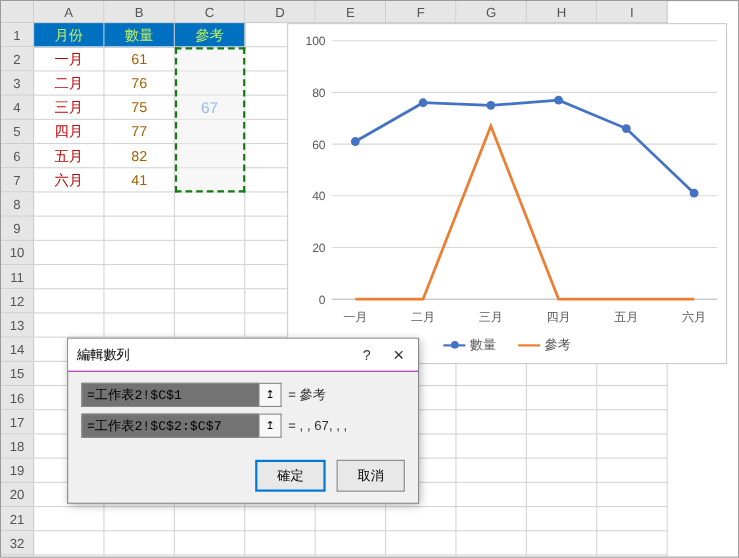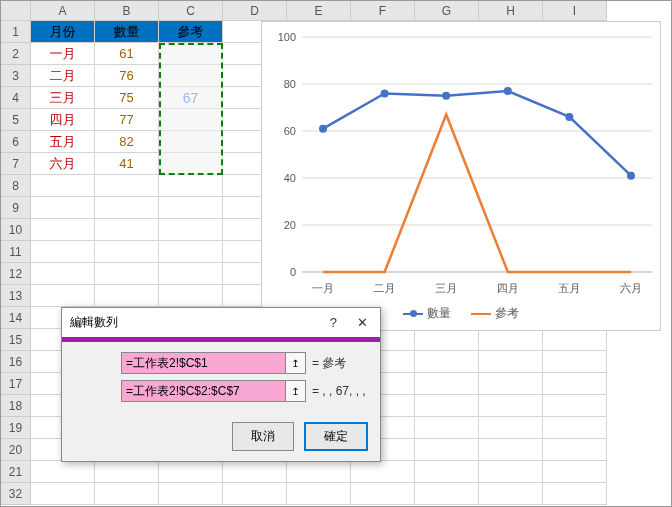--- a/index.html
+++ b/index.html
@@ -3,38 +3,38 @@
 <meta charset="utf-8">
 <style>
   * { box-sizing: border-box; margin: 0; padding: 0; }
   body { font-family: "Microsoft JhengHei", Arial, sans-serif; font-size: 12px; background: #fff; width: 672px; height: 507px; position: relative; overflow: hidden; border: 1px solid #999; }
   .grid { position: absolute; top: 0; left: 0; }
   .grid-row { display: flex; }
   .corner { width: 30px; height: 20px; background: #e6e6e6; border-right: 1px solid #ccc; border-bottom: 1px solid #ccc; }
   .col-h { width: 64px; height: 20px; background: #e6e6e6; border-right: 1px solid #ccc; border-bottom: 1px solid #ccc; display: flex; align-items: center; justify-content: center; color: #555; }
   .row-h { width: 30px; height: 22px; background: #e6e6e6; border-right: 1px solid #ccc; border-bottom: 1px solid #ccc; display: flex; align-items: center; justify-content: center; color: #555; }
   .cell { width: 64px; height: 22px; border-right: 1px solid #d4d4d4; border-bottom: 1px solid #d4d4d4; display: flex; align-items: center; padding: 0 4px; font-size: 13px; }
-  .hdr { background: #0070c0; color: #000000; justify-content: center; font-weight: normal; }
+  .hdr { background: #0070c0; color: #bef264; justify-content: center; font-weight: normal; }
   .month { color: #c00000; justify-content: center; }
   .val { color: #a16207; justify-content: center; }
   .marching { position: absolute; left: 158px; top: 42px; width: 64px; height: 132px; border: 2px dashed #107c10; background: rgba(240,240,240,0.5); pointer-events: none; }
   .cval { color: #3b82f6; justify-content: center; font-size: 14px; }
   .chart { position: absolute; left: 260px; top: 20px; width: 400px; height: 310px; border: 1px solid #ccc; background: #fff; }
   .legend { position: absolute; bottom: 8px; left: 0; right: 0; display: flex; justify-content: center; gap: 20px; font-size: 12px; color: #595959; }
   .lg-item { display: flex; align-items: center; gap: 4px; }
   .lg-line { width: 20px; height: 2px; position: relative; }
   .lg-dot { position: absolute; left: 7px; top: -3px; width: 7px; height: 7px; border-radius: 50%; }
   .dialog { position: absolute; left: 60px; top: 306px; width: 320px; background: #f0f0f0; border: 1px solid #888; box-shadow: 2px 2px 8px rgba(0,0,0,0.3); font-size: 12px; }
-  .dlg-title { display: flex; justify-content: space-between; align-items: center; padding: 6px 8px; background: #fff; border-bottom: 5px solid #a21caf; }
+  .dlg-title { display: flex; justify-content: space-between; align-items: center; padding: 6px 8px; background: #fff; border-bottom: 1px solid #a21caf; }
   .dlg-close-group { display: flex; gap: 12px; }
   .dlg-body { padding: 10px 12px 8px; }
   .dlg-label { margin: 4px 0 2px; }
   .dlg-row { display: flex; align-items: center; gap: 6px; margin-bottom: 6px; }
   .dlg-input { flex: 0 0 170px; display: flex; }
-  .dlg-input input { flex: 1; border: 1px solid #888; padding: 3px 4px; font-size: 12px; font-family: Liberation Sans, sans-serif; background: #f9a8d4; min-width: 0; margin-left: 47px; }
+  .dlg-input input { flex: 1; border: 1px solid #888; padding: 3px 4px; font-size: 12px; font-family: Liberation Mono, monospace; background: #737373; min-width: 0; }
   .range-btn { width: 20px; border: 1px solid #888; border-left: none; background: #f8f8f8; display: flex; align-items: center; justify-content: center; cursor: pointer; font-size: 10px; }
   .dlg-preview { color: #333; text-align: center; }
   .dlg-buttons { display: flex; justify-content: flex-end; gap: 10px; padding: 6px 12px 10px; }
   .dlg-btn { padding: 4px 18px; border: 1px solid #888; background: #e8e8e8; cursor: pointer; font-size: 12px; font-family: inherit; }
   .dlg-btn.primary { border: 2px solid #0078d7; }
   .u { text-decoration: underline; }
   .x-icon, .q-icon { cursor: pointer; padding: 0 4px; font-size: 13px; color: #333; }
 </style>
 </head>
 <body>
@@ -384,16 +384,16 @@
     </div>
     <div class="dlg-row">
       <div class="dlg-input">
         <input type="text" value="=工作表2!$C$2:$C$7" style="">
         <div class="range-btn">↥</div>
       </div>
       <span class="dlg-preview">= , , 67, , ,</span>
     </div>
   </div>
   <div class="dlg-buttons">
+    <button class="dlg-btn primary">確定</button>
     <button class="dlg-btn">取消</button>
-    <button class="dlg-btn primary">確定</button>
   </div>
 </div>
 
 </body></html>

